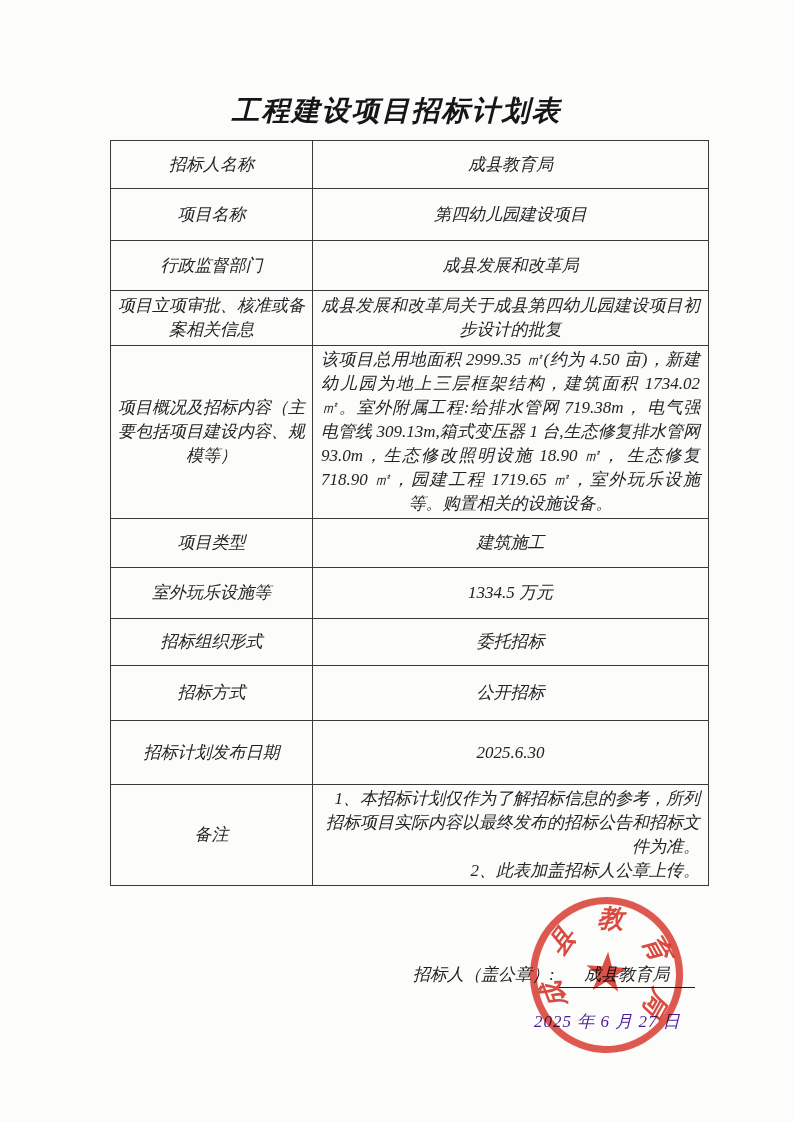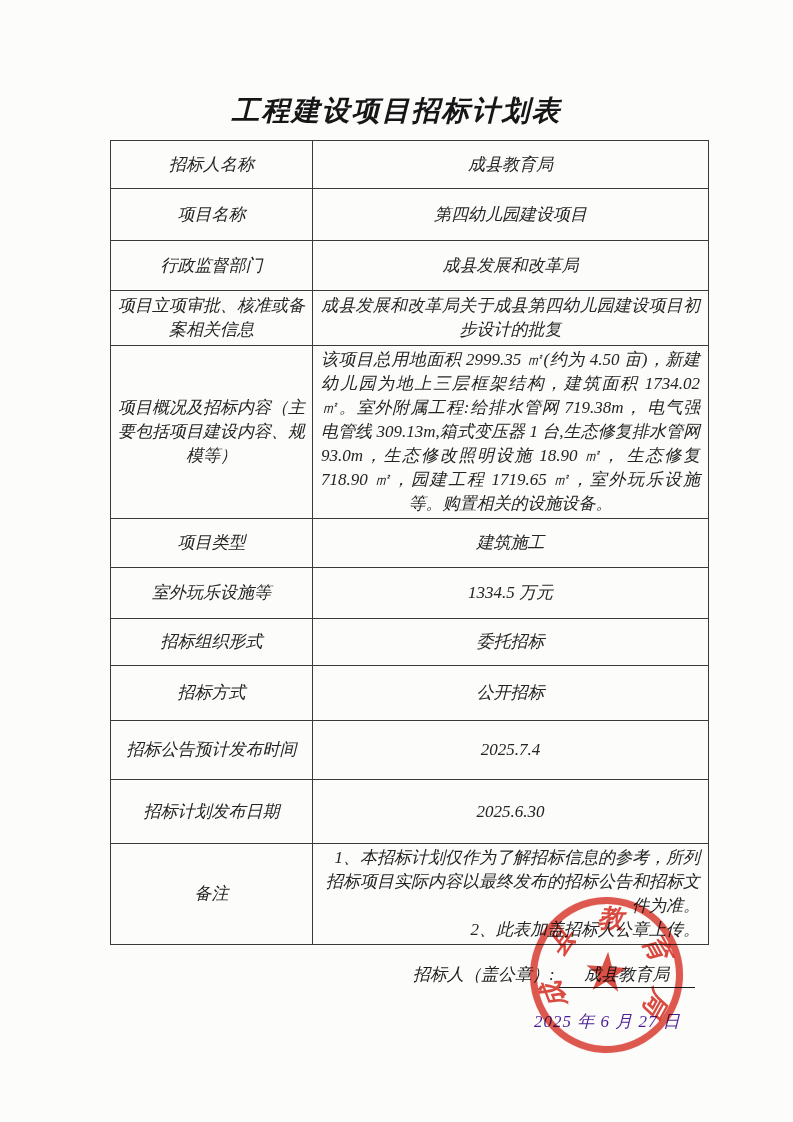--- a/index.html
+++ b/index.html
@@ -104,24 +104,20 @@
         <td class="value-cell">1334.5 万元</td>
       </tr>
       <tr class="h47">
         <td class="label-cell">招标组织形式</td>
         <td class="value-cell">委托招标</td>
       </tr>
       <tr class="h55">
         <td class="label-cell">招标方式</td>
         <td class="value-cell">公开招标</td>
       </tr>
-      <tr class="h59">
-        <td class="label-cell">招标公告预计发布时间</td>
-        <td class="value-cell">2025.7.4</td>
-      </tr>
       <tr class="h64">
         <td class="label-cell">招标计划发布日期</td>
         <td class="value-cell">2025.6.30</td>
       </tr>
       <tr class="h100">
         <td class="label-cell">备注</td>
         <td class="value-cell value-remarks">
           <div>1、本招标计划仅作为了解招标信息的参考，所列招标项目实际内容以最终发布的招标公告和招标文件为准。</div>
           <div>2、此表加盖招标人公章上传。</div>
         </td>

